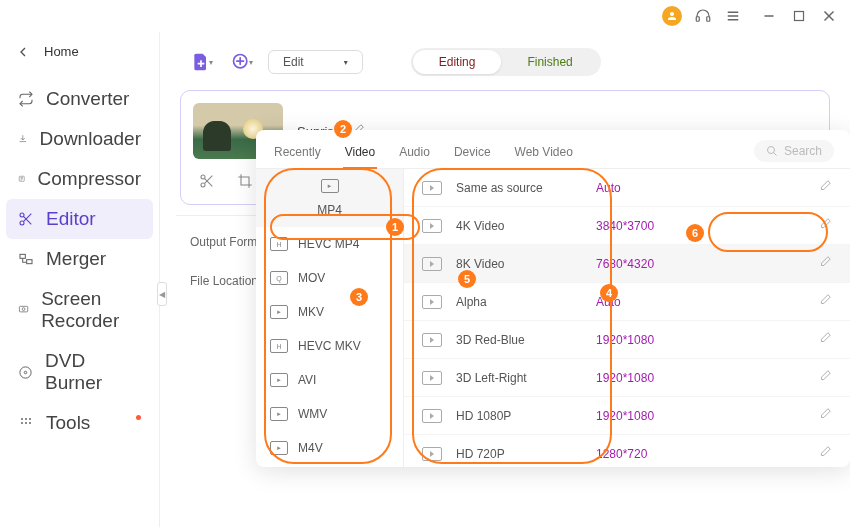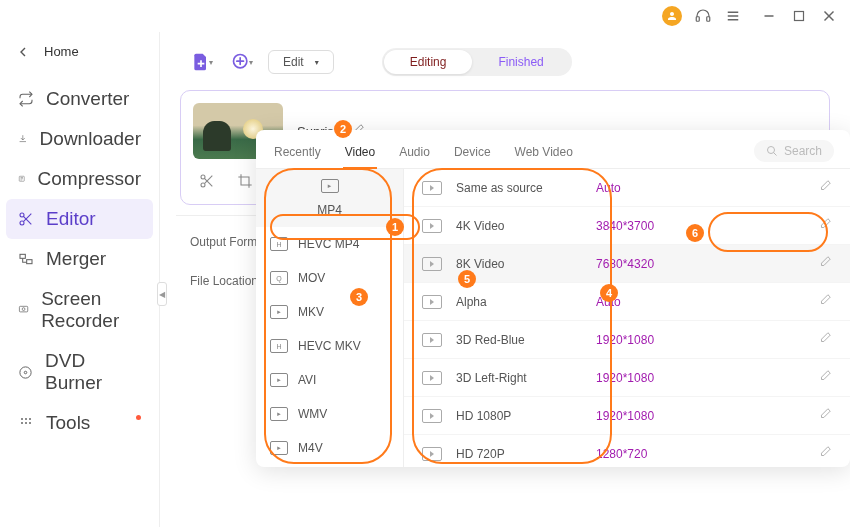--- a/index.html
+++ b/index.html
@@ -21,24 +21,24 @@
 .sidebar-item .dot { width: 5px; height: 5px; border-radius: 50%; background: #ff5a3c; margin-left: auto; margin-top: -12px; }
 .sidebar-collapse { position: absolute; right: -8px; top: 250px; width: 10px; height: 24px; background: #fff; border: 1px solid #ddd; border-radius: 3px; display: flex; align-items: center; justify-content: center; font-size: 8px; color: #999; }
 .side-icon { width: 16px; height: 16px; display: flex; align-items: center; justify-content: center; }
 
 
 .content { flex: 1; display: flex; flex-direction: column; padding: 8px 16px 0 16px; position: relative; }
 .toolbar { display: flex; align-items: center; gap: 12px; padding: 8px 12px; }
 .tool-btn { width: 28px; height: 28px; display: flex; align-items: center; justify-content: center; cursor: pointer; position: relative; }
 .tool-btn svg { width: 20px; height: 20px; }
 .tool-btn .chev { font-size: 8px; color: #888; margin-left: -2px; }
-.edit-select { display: flex; align-items: center; gap: 11px; padding: 4px 14px; border: 1px solid #ddd; border-radius: 6px; font-size: 12px; color: #555; cursor: pointer; }
+.edit-select { display: flex; align-items: center; gap: 40px; padding: 4px 14px; border: 1px solid #ddd; border-radius: 6px; font-size: 12px; color: #555; cursor: pointer; }
 .edit-select .chev { font-size: 8px; }
 .segment { display: flex; background: #f0f0f0; border-radius: 16px; padding: 2px; margin-left: 36px; }
-.seg-item { padding: 5px 26px; font-size: 12px; color: #8b5cf6; border-radius: 14px; cursor: pointer; }
+.seg-item { padding: 5px 26px; font-size: 12px; color: #4d7c0f; border-radius: 14px; cursor: pointer; }
 .seg-item.active { background: #fff; box-shadow: 0 1px 3px rgba(0,0,0,0.1); color: #7f1d1d; }
 
 
 .card-wrap { border: 1px solid #d8cdf5; border-radius: 10px; margin: 6px 4px 10px 4px; padding: 12px; position: relative; }
 .media-row { display: flex; align-items: center; gap: 14px; }
 .thumb { width: 90px; height: 56px; border-radius: 6px; background: linear-gradient(to bottom, #d4c9a8 0%, #d4c9a8 40%, #3a6a47 65%, #4b7a4f 100%); position: relative; overflow: hidden; }
 .thumb::after { content:""; position:absolute; top: 16px; right: 20px; width: 20px; height: 20px; border-radius: 50%; background: radial-gradient(circle, #fff8e0 0%, #e8d490 70%); }
 .thumb::before { content:""; position:absolute; left: 10px; bottom: 8px; width: 28px; height: 30px; background: #2c3a2a; border-radius: 40% 40% 10% 10%; }
 .media-title { display: flex; align-items: center; gap: 10px; font-size: 13px; color: #444; }
 .media-edit { color: #888; cursor: pointer; }

